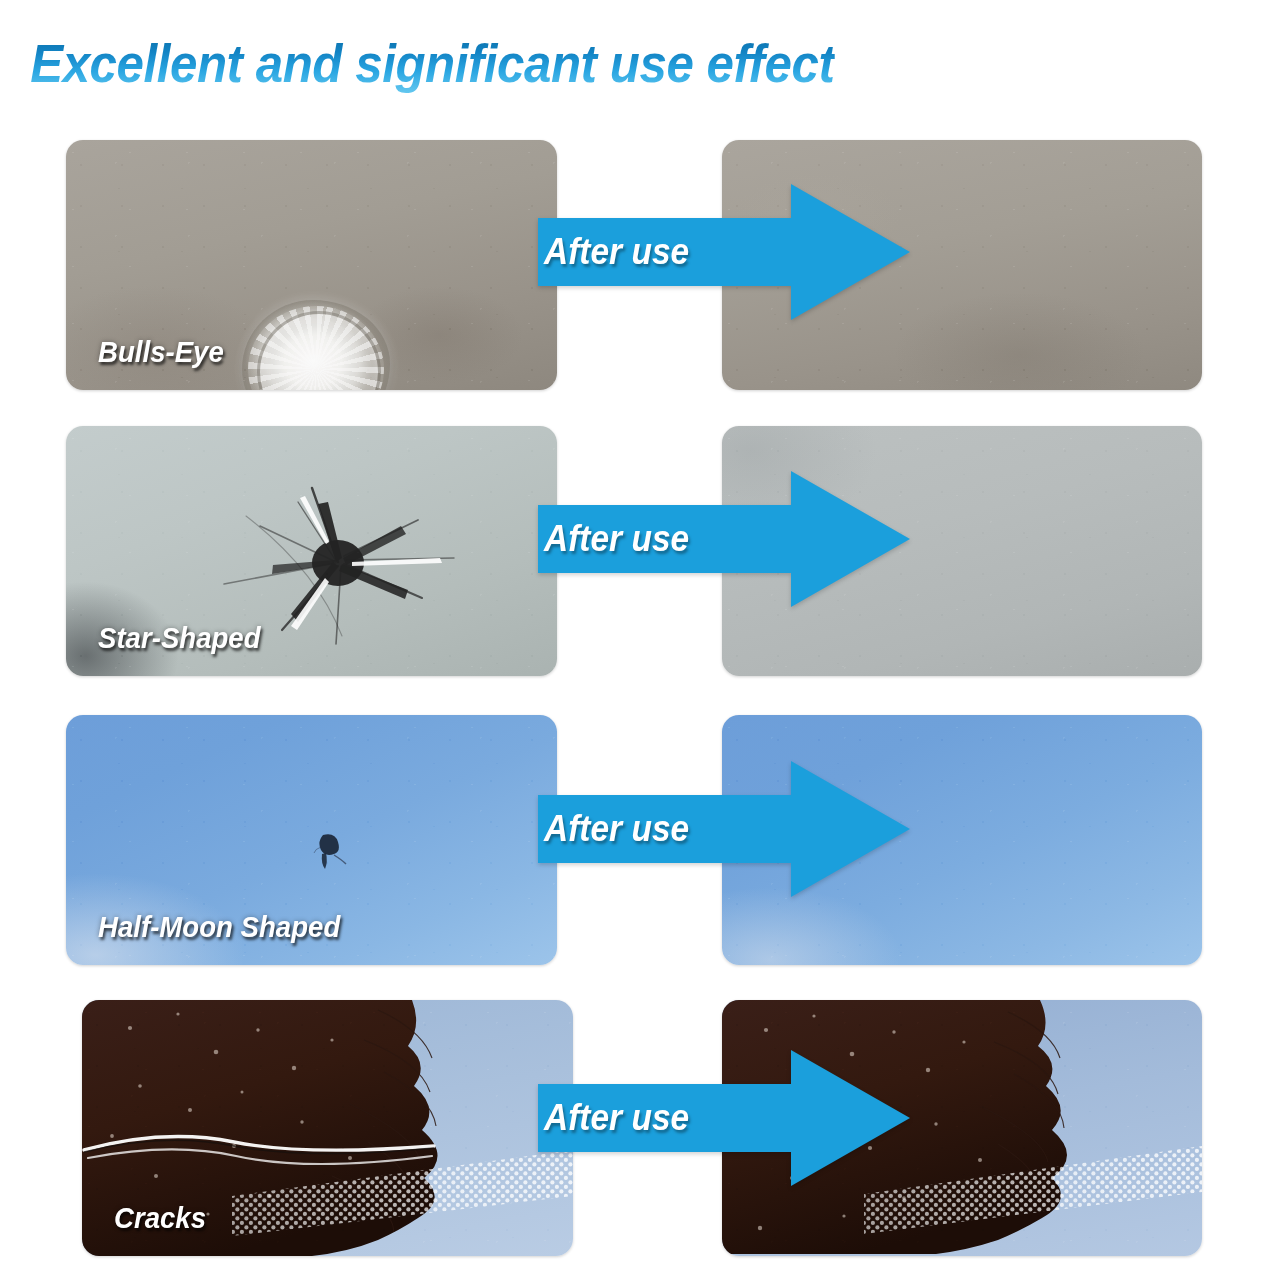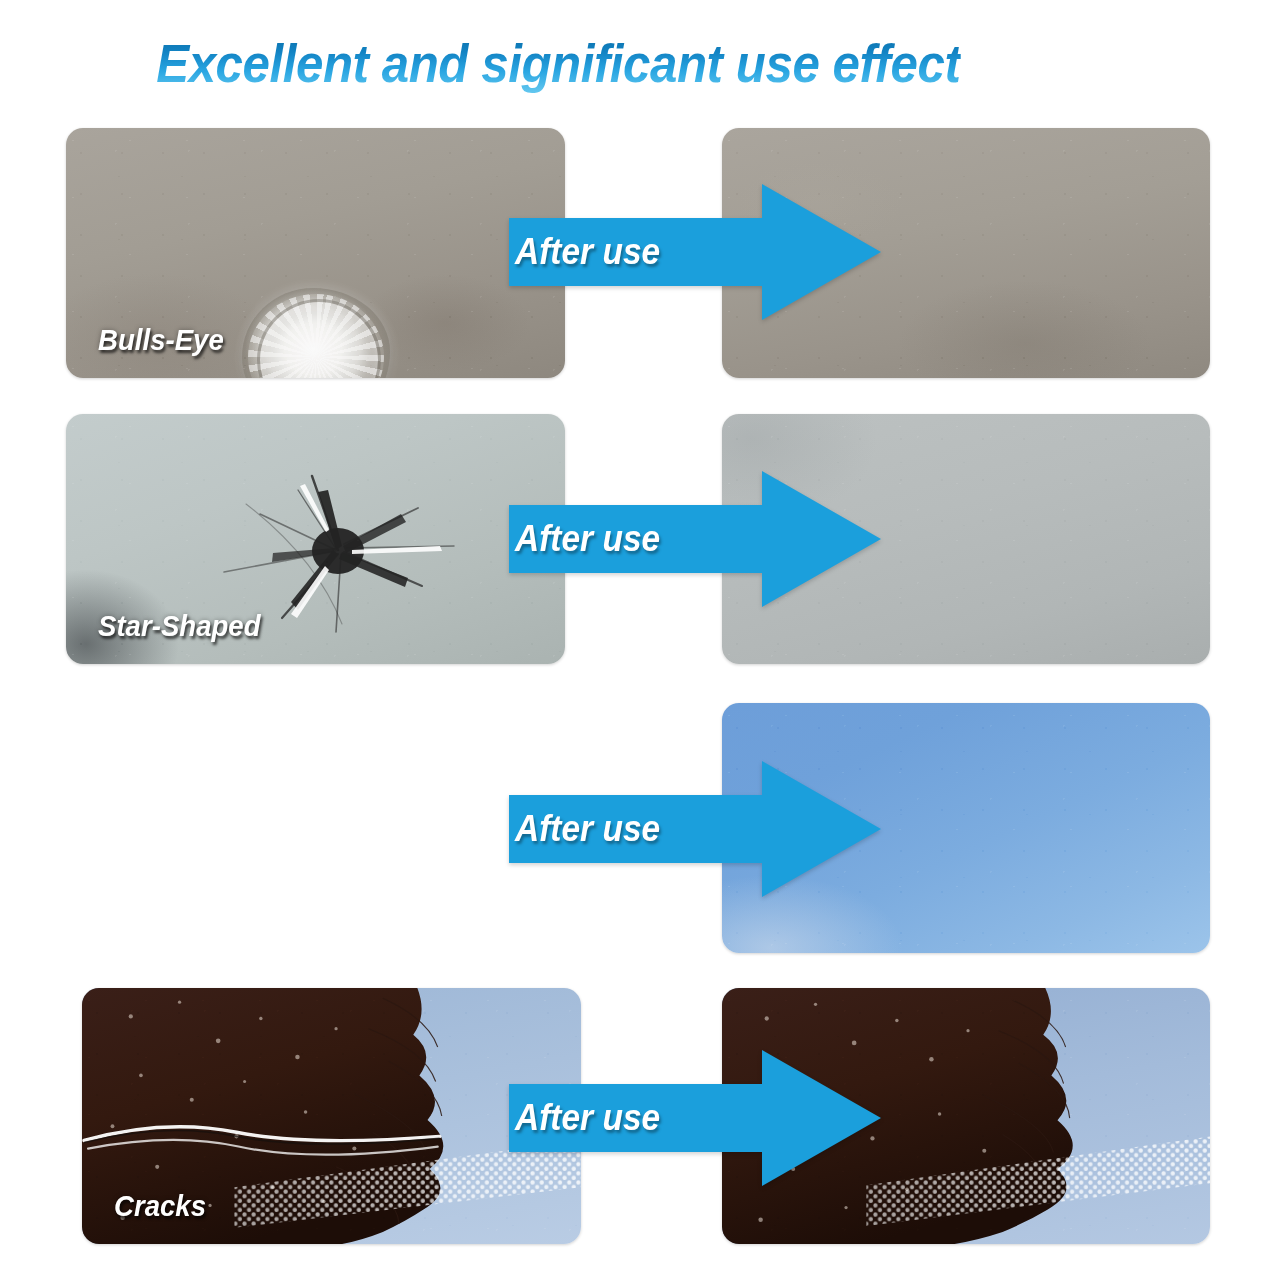--- a/index.html
+++ b/index.html
@@ -5,62 +5,60 @@
   html,body{margin:0;padding:0;}
   body{
     width:1280px;height:1280px;background:#ffffff;
     font-family:"Liberation Sans", sans-serif;
     overflow:hidden;position:relative;
   }
 
   
   .title-wrap{
     position:absolute;left:0;top:34px;width:1116px;height:66px;
-    text-align:center;
     text-decoration:underline;
   }
   .title{
     display:inline-block;
     font-family:"Liberation Sans", sans-serif;
     font-weight:bold;font-style:italic;
     font-size:53px;line-height:60px;
     letter-spacing:-0.5px;
     transform:scaleX(0.93);
     background:linear-gradient(180deg,#0b6fa8 0%,#1283c4 30%,#2aa6e2 62%,#66c9f0 100%);
     -webkit-background-clip:text;background-clip:text;
     color:transparent;-webkit-text-fill-color:transparent;
     white-space:nowrap;
   }
 
   
   .row{position:absolute;left:0;width:1280px;}
   .panel{
-    position:absolute;top:0;height:100%;
+    position:absolute;top:12px;height:100%;
     border-radius:17px;overflow:hidden;
     box-shadow:0 1px 3px rgba(0,0,0,.18);
-    padding-left:8px;
   }
   .panel.left{left:66px;width:491px;}
   .panel.right{left:722px;width:480px;}
 
   .pic{position:absolute;inset:0;}
 
   
   .caption{
     position:absolute;left:32px;bottom:22px;
     color:#ffffff;font-weight:bold;font-style:italic;
     font-size:30px;line-height:32px;white-space:nowrap;
     transform:scaleX(0.92);transform-origin:left bottom;
     text-shadow:2px 3px 3px rgba(0,0,0,.62), 0 0 6px rgba(0,0,0,.35);
     letter-spacing:0px;
   }
 
   
   .arrow{
-    position:absolute;left:467px;width:372px;height:136px;
+    position:absolute;left:496px;width:372px;height:136px;
     z-index:9;pointer-events:auto;padding-left:42px;
   }
   .arrow svg{display:block;width:100%;height:100%;
     filter:drop-shadow(0 2px 2px rgba(0,0,0,.18));}
   .arrow-label{
     position:absolute;left:48px;top:50%;transform:translateY(-50%) scaleX(0.93);
     transform-origin:left center;
     color:#ffffff;font-weight:bold;font-style:italic;font-size:36px;
     line-height:38px;white-space:nowrap;
     text-shadow:2px 3px 3px rgba(0,0,0,.35);
@@ -227,20 +225,32 @@
   <div class="arrow" style="top:57px;">
     <svg viewBox="0 0 372 136" preserveAspectRatio="none">
       <polygon points="0,34 253,34 253,0 372,68 253,136 253,102 0,102" fill="#1b9fdc"></polygon>
     </svg>
     <div class="arrow-label">After use</div>
   </div>
 </div>
 
 <div class="row" style="top:703px;height:250px;">
 
+  <div class="panel left bg-r3l">
+    <div class="pic">
+      <svg class="chip-halfmoon" viewBox="0 0 34 38">
+        <path d="M10 2 q12 -3 15 7 q3 10 -4 12 q-9 3 -13 -4 q-4 -8 2 -15 z" fill="#1d2a3d" opacity=".95"></path>
+        <path d="M13 20 q2 9 -1 16 q-4 -5 -3 -15 z" fill="#1d2a3d" opacity=".9"></path>
+        <path d="M21 22 q8 5 12 9" stroke="#31405a" stroke-width="1.4" fill="none" opacity=".75"></path>
+        <path d="M8 14 q-6 2 -7 6" stroke="#31405a" stroke-width="1" fill="none" opacity=".5"></path>
+      </svg>
+      <div class="noise"></div>
+    </div>
+    <div class="caption">Half-Moon Shaped</div>
+  </div>
 
   <div class="panel right bg-r3r">
     <div class="pic">
       <div class="noise"></div>
     </div>
   </div>
 
   <div class="arrow" style="top:58px;">
     <svg viewBox="0 0 372 136" preserveAspectRatio="none">
       <polygon points="0,34 253,34 253,0 372,68 253,136 253,102 0,102" fill="#1b9fdc"></polygon>

